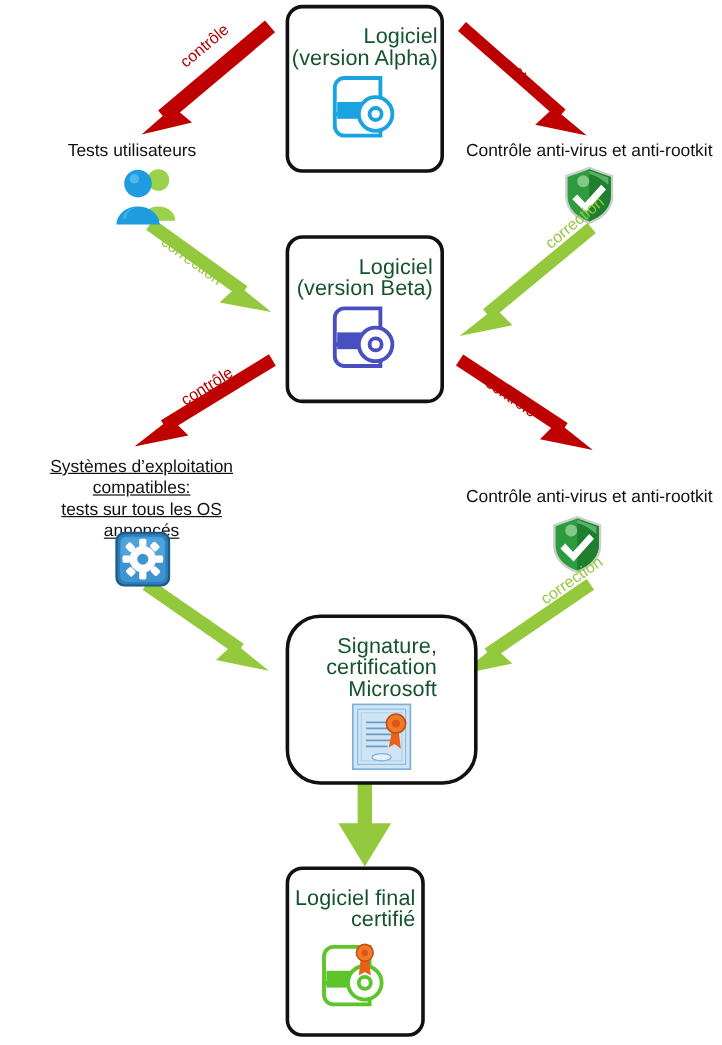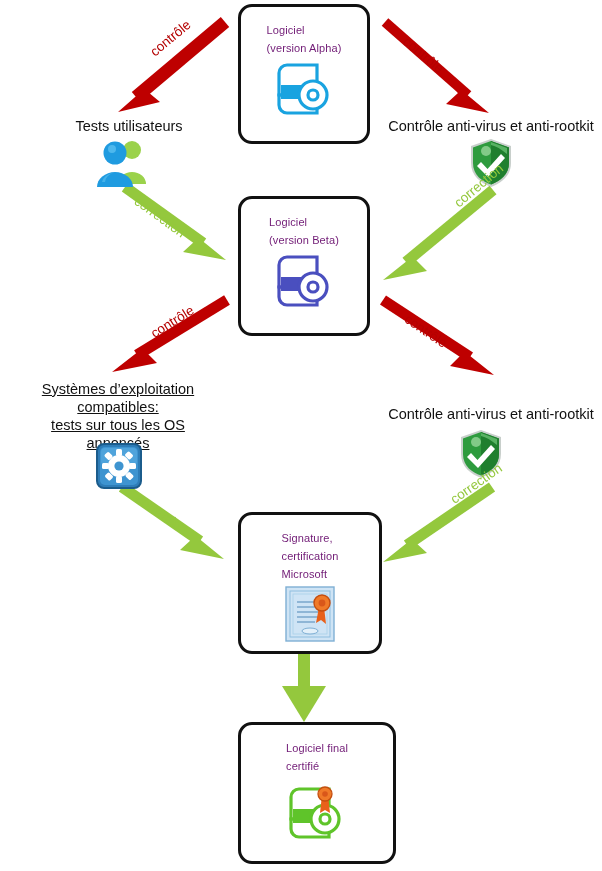--- a/index.html
+++ b/index.html
@@ -27,24 +27,24 @@
     border-radius:14px;
     background:#ffffff;
     display:flex;
     flex-direction:column;
     align-items:center;
     justify-content:flex-start;
     padding-top:14px;
     z-index:4;
   }
   .node-title{
-    font-size:11px;
+    font-size:18px;
     line-height:18px;
-    color:#701a75;
-    text-align:left;
+    color:#14532d;
+    text-align:right;
     white-space:pre-line;
     letter-spacing:.1px;
   }
   .node-icon{
     margin-top:6px;
     display:flex;
     align-items:center;
     justify-content:center;
   }
   
@@ -150,21 +150,21 @@
       <svg width="58" height="52" viewBox="0 0 58 52">
         <path d="M4,10 a8,8 0 0 1 8,-8 h30 v30 h-38 z" fill="none" stroke="#4A4FBF" stroke-width="3.2"></path>
         <path d="M4,32 v10 a8,8 0 0 0 8,8 h30 v-18 z" fill="none" stroke="#4A4FBF" stroke-width="3.2"></path>
         <rect x="6" y="22" width="24" height="14" fill="#4A4FBF"></rect>
         <circle cx="38" cy="32" r="14" fill="#ffffff" stroke="#4A4FBF" stroke-width="3.2"></circle>
         <circle cx="38" cy="32" r="5" fill="none" stroke="#4A4FBF" stroke-width="3.2"></circle>
       </svg>
     </div>
   </div>
 
-  <div class="node-box" style="left:238px;top:512px;width:144px;height:142px;">
+  <div class="node-box" style="left:238px;top:512px;width:160px;height:142px;border-radius:29px;">
     <div class="node-title">Signature,
 certification
 Microsoft</div>
     <div class="node-icon" style="margin-top:2px;">
       <svg width="56" height="58" viewBox="0 0 56 58">
         <rect x="4" y="2" width="48" height="54" fill="#CFE4F5" stroke="#7FAFD4" stroke-width="1.4"></rect>
         <rect x="8" y="6" width="40" height="46" fill="none" stroke="#8FBEDF" stroke-width="1"></rect>
         <rect x="11" y="9" width="34" height="40" fill="none" stroke="#A9CFE9" stroke-width=".8"></rect>
         <g stroke="#6D9CC4" stroke-width="1.3">
           <line x1="15" y1="17" x2="41" y2="17"></line>
@@ -174,38 +174,38 @@
           <line x1="15" y1="37" x2="33" y2="37"></line>
         </g>
         <ellipse cx="28" cy="46" rx="8" ry="3" fill="#E3F0FA" stroke="#7FAFD4" stroke-width="1"></ellipse>
         <path d="M37,22 l-3,16 l5,-3 l5,4 l-2,-17 z" fill="#E8601A"></path>
         <circle cx="40" cy="18" r="8" fill="#F07A28" stroke="#C44E10" stroke-width="1.4"></circle>
         <circle cx="40" cy="18" r="3.4" fill="#D9571A"></circle>
       </svg>
     </div>
   </div>
 
-  <div class="node-box" style="left:238px;top:722px;width:158px;height:142px;">
+  <div class="node-box" style="left:238px;top:722px;width:116px;height:142px;">
     <div class="node-title">Logiciel final
 certifié</div>
     <div class="node-icon" style="margin-top:10px;">
       <svg width="60" height="56" viewBox="0 0 60 56">
         <path d="M4,12 a8,8 0 0 1 8,-8 h30 v30 h-38 z" fill="none" stroke="#5FC42A" stroke-width="3.2"></path>
         <path d="M4,34 v10 a8,8 0 0 0 8,8 h30 v-18 z" fill="none" stroke="#5FC42A" stroke-width="3.2"></path>
         <rect x="6" y="24" width="24" height="14" fill="#5FC42A"></rect>
         <circle cx="38" cy="34" r="14" fill="#ffffff" stroke="#5FC42A" stroke-width="3.2"></circle>
         <circle cx="38" cy="34" r="5" fill="none" stroke="#5FC42A" stroke-width="3.2"></circle>
         <path d="M35,10 l-2,18 l5,-3 l5,3 l-2,-18 z" fill="#E8601A"></path>
         <circle cx="38" cy="9" r="7" fill="#F07A28" stroke="#C44E10" stroke-width="1.3"></circle>
         <circle cx="38" cy="9" r="2.8" fill="#D9571A"></circle>
       </svg>
     </div>
   </div>
 
-  <div class="side-label" style="left:39px;top:117px;width:180px;">Tests utilisateurs</div>
+  <div class="side-label" style="left:20px;top:117px;width:180px;">Tests utilisateurs</div>
   <div class="side-icon" style="left:92px;top:136px;width:60px;height:54px;">
     <svg width="60" height="54" viewBox="0 0 60 54">
       <circle cx="40" cy="14" r="9" fill="#9BD24B"></circle>
       <path d="M26,48 a14,12 0 0 1 28,0 z" fill="#9BD24B"></path>
       <circle cx="23" cy="17" r="11.5" fill="#1F9BE0"></circle>
       <circle cx="20" cy="13" r="4" fill="#63C4F2" opacity=".7"></circle>
       <path d="M5,51 a18,15 0 0 1 36,0 z" fill="#1F9BE0"></path>
       <path d="M10,46 a13,11 0 0 1 11,-9 a13,11 0 0 0 -8,9 z" fill="#63C4F2" opacity=".55"></path>
     </svg>
   </div>

